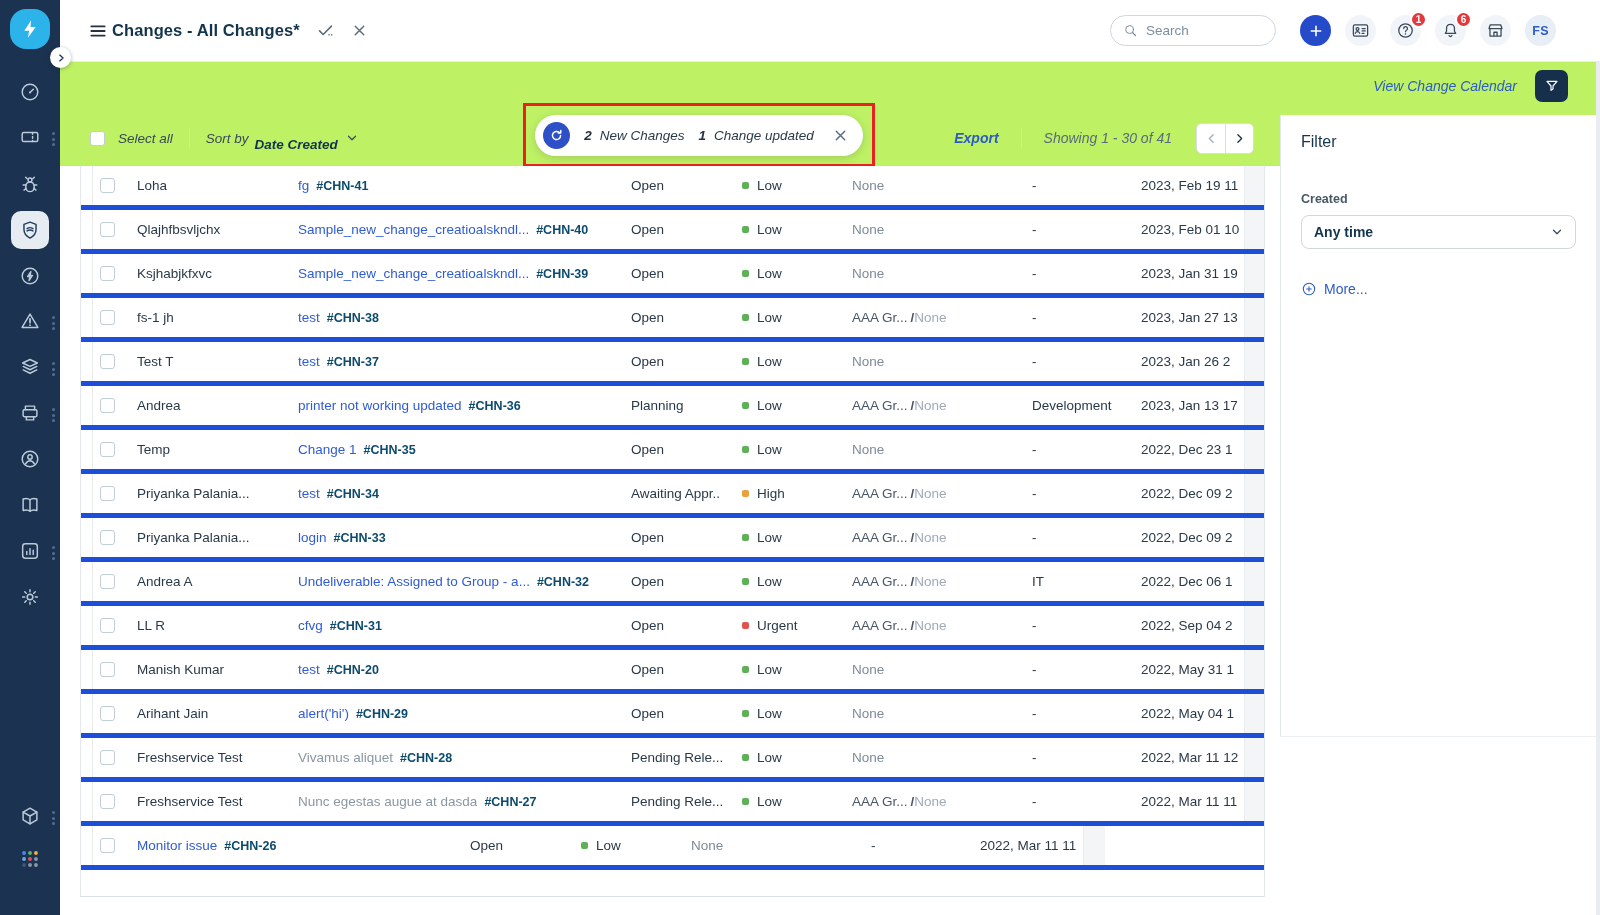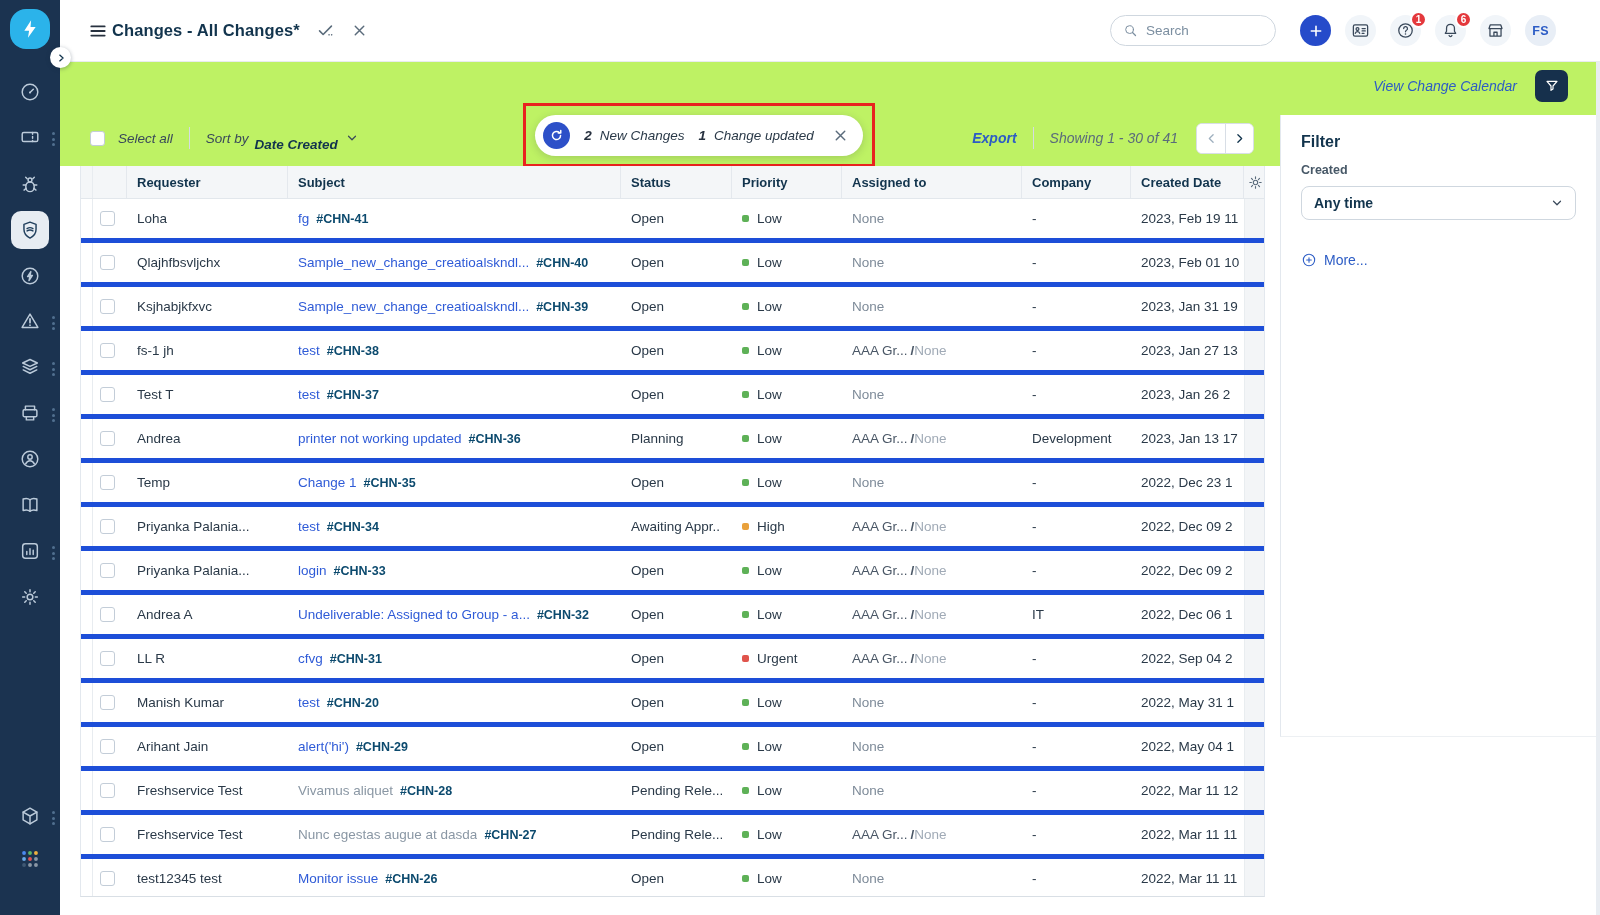--- a/index.html
+++ b/index.html
@@ -38,21 +38,21 @@
   .subrow { height:48px; display:flex; align-items:center; justify-content:flex-end; padding-right:28px; gap:18px; }
   .vcc-link { color:#2c5cc5; font-size:14px; text-decoration:none; cursor:pointer; }
   .funnel { width:33px; height:32px; border-radius:7px; background:#16304c; border:none; display:flex; align-items:center; justify-content:center; color:#fff; cursor:pointer; }
   .toolrow { position:relative; height:56px; display:flex; align-items:center; padding-left:30px; }
   .cb { width:15px; height:15px; border:1px solid #c3cdd8; border-radius:3px; background:#fff; display:inline-block; cursor:pointer; flex:none; }
   .tl-label { font-size:13.5px; color:#39485a; margin-left:13px; cursor:pointer; }
   .vdiv { width:1px; height:22px; background:#d5dbe2; margin:0 16px; }
   .sortby { display:flex; align-items:center; gap:6px; cursor:pointer; font-size:13.5px; color:#39485a; }
   .sortby b { color:#12344d; font-weight:700;margin-top:13px; }
   .sortby .chev { color:#39485a; margin-left:2px; }
-  .tr-right { position:absolute; right:342px; top:0; height:56px; display:flex; align-items:center; }
+  .tr-right { position:absolute; right:342px; top:0; height:56px; display:flex; align-items:center;gap:6px; }
   .export { color:#2c5cc5; font-size:14px; font-weight:700; text-decoration:none; cursor:pointer; }
   .showing { font-size:14px; color:#5a6b7b; }
   .pager { display:flex; margin-left:18px; border:1px solid #d8dee6; border-radius:6px; background:#fff; overflow:hidden; }
   .pager button { width:28px; height:29px; border:none; background:#fff; display:flex; align-items:center; justify-content:center; cursor:pointer; }
   .pager button + button { border-left:1px solid #d8dee6; }
   .pg-prev { color:#9fb0bf; } .pg-next { color:#12344d; }
 
   
   .annotation { position:absolute; left:463px; top:41px; width:352px; height:64px; border:3px solid #e8231f; z-index:30; display:flex; align-items:center; justify-content:center; }
   .pill { display:flex; align-items:center; background:#fff; border-radius:21px; height:41px; padding:0 14px 0 8px; box-shadow:0 2px 8px rgba(25,40,60,.18); gap:8px; cursor:pointer; }
@@ -78,21 +78,21 @@
   .subj.muted { color:#8a97a4; }
   .chn { margin-left:7px; color:#0c4a6e; font-weight:700; font-size:12.5px; flex:none; }
   .dot { width:7px; height:7px; border-radius:2px; margin-right:8px; flex:none; }
   .asg .g { color:#4a5766; }
   .asg .sl { color:#4a5766; font-weight:700; margin-left:3px; }
   .asg .a { color:#a0aab6; }
   .asg .only { color:#7e8b99; }
 
   
   .fpanel { position:absolute; left:1280px; top:115px; width:316px; height:622px; background:#fff; border-left:1px solid #e3e8ee; border-bottom:1px solid #edf0f3; padding:18px 20px; z-index:12; }
-  .fpanel h2 { font-size:16px; font-weight:700; color:#12344d; margin-bottom:12px; }
+  .fpanel h2 { font-size:16px; font-weight:400; color:#12344d; margin-bottom:41px; }
   .flabel { display:block; font-size:12.5px; font-weight:700; color:#475867; margin-bottom:9px; }
   .fselect { display:flex; align-items:center; justify-content:space-between; height:34px; border:1px solid #cfd7df; border-radius:8px; background:#fff; padding:0 12px; font-size:14px; font-weight:700; color:#12344d; cursor:pointer; }
   .fselect .icn { color:#39485a; }
   .more { display:inline-flex; align-items:center; gap:7px; color:#2c5cc5; font-size:14px; margin-top:32px; text-decoration:none; cursor:pointer; }
   .edge { position:absolute; right:0; top:62px; width:4px; bottom:0; background:#e9edf2; z-index:13; }
 </style>
 </head>
 <body>
 
 <div class="page">
@@ -377,39 +377,20 @@
         <span class="icn pclose">
             <svg width="17" height="17" viewBox="0 0 24 24" fill="none" stroke="currentColor" stroke-width="1.6" stroke-linecap="round" stroke-linejoin="round">
               <path d="M6 6l12 12M18 6L6 18" stroke-width="2"></path>
             </svg>
           </span>
       </div>
     </div>
   </div>
 
   <div class="table-wrap">
-    <div class="thead">
-      <div class="th w-gut"></div>
-      <div class="th w-chk"></div>
-      <div class="th w-req">Requester</div>
-      <div class="th w-sub">Subject</div>
-      <div class="th w-st">Status</div>
-      <div class="th w-pr">Priority</div>
-      <div class="th w-asg">Assigned to</div>
-      <div class="th w-co">Company</div>
-      <div class="th w-cd">Created Date</div>
-      <div class="th w-gear">
-          <span class="icn">
-            <svg width="17" height="17" viewBox="0 0 24 24" fill="none" stroke="currentColor" stroke-width="1.6" stroke-linecap="round" stroke-linejoin="round">
-              <circle cx="12" cy="12" r="3.1"></circle>
-              <path d="M12 4v2.2M12 17.8V20M20 12h-2.2M6.2 12H4M17.7 6.3l-1.6 1.6M7.9 16.1l-1.6 1.6M17.7 17.7l-1.6-1.6M7.9 7.9L6.3 6.3"></path>
-            </svg>
-          </span>
-        </div>
-    </div>
     <div id="tbody">
       <div class="trow">
         <div class="c w-gut"></div>
         <div class="c w-chk">
             <span class="cb"></span>
           </div>
         <div class="c w-req">Loha</div>
         <div class="c w-sub">
           <a class="subj">fg</a>
           <span class="chn">#CHN-41</span>
@@ -761,21 +742,20 @@
         <div class="c w-co">-</div>
         <div class="c w-cd">2022, Mar 11 11</div>
         <div class="c w-gear"></div>
       </div>
 
       <div class="trow">
         <div class="c w-gut"></div>
         <div class="c w-chk">
             <span class="cb"></span>
           </div>
-        <div class="c w-req">test12345 test</div>
         <div class="c w-sub">
           <a class="subj">Monitor issue</a>
           <span class="chn">#CHN-26</span>
         </div>
         <div class="c w-st">Open</div>
         <div class="c w-pr">
           <span class="dot" style="background: rgb(94, 177, 87);"></span>
           <span>Low</span>
         </div>
         <div class="c w-asg asg">

